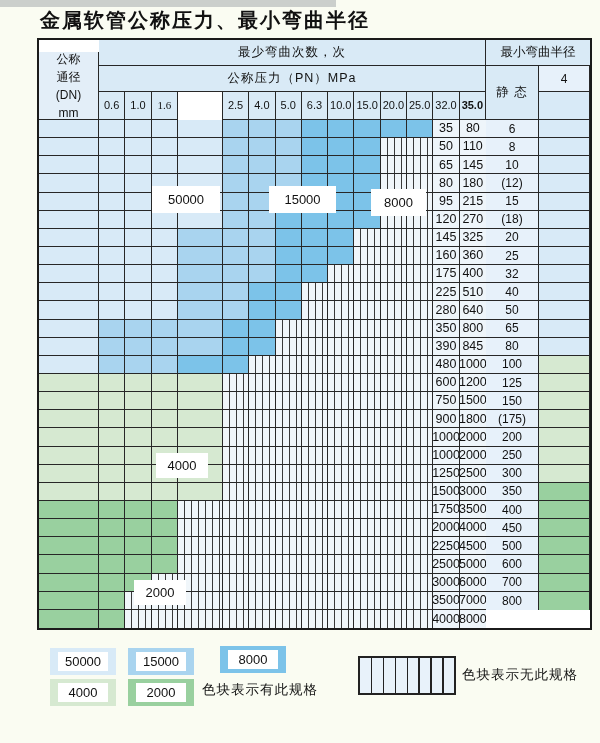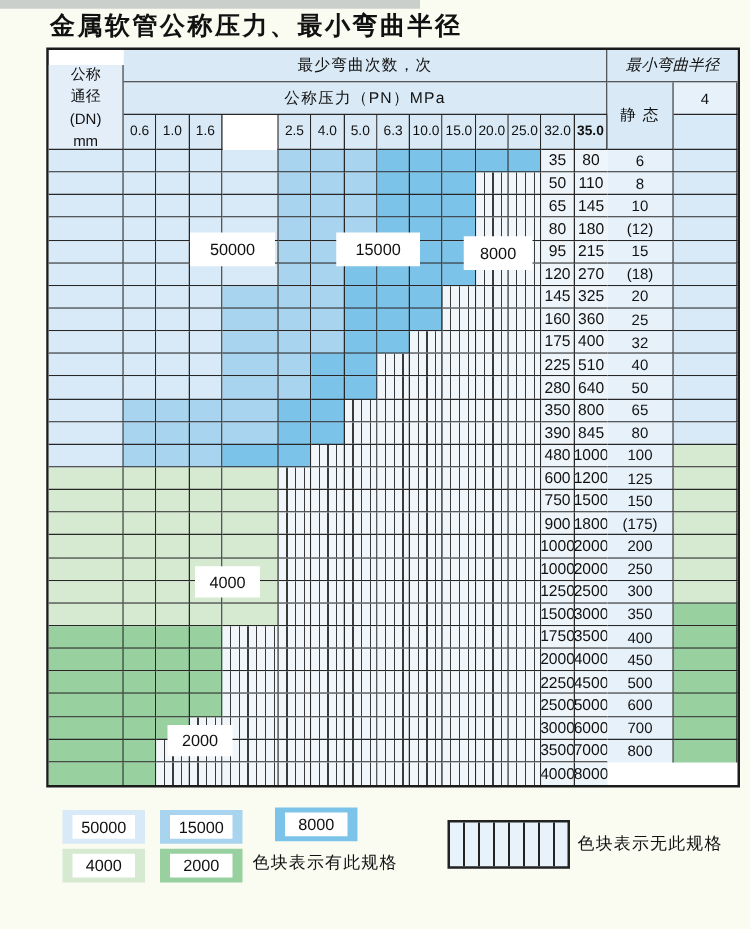--- a/index.html
+++ b/index.html
@@ -45,27 +45,27 @@
   <div class="title">金属软管公称压力、最小弯曲半径</div>
 
   <div class="spec-table">
     <div class="c dnh" style="grid-row:1/4;grid-column:1;margin-top:12px;">
       <span>公称</span>
       <span>通径</span>
       <span>(DN)</span>
       <span>mm</span>
     </div>
     <div class="c hdr" style="grid-row:1;grid-column:2/16;">最少弯曲次数，次</div>
-    <div class="c hdr last" style="grid-row:1;grid-column:16/18;letter-spacing:0;font-style:italic;">最小弯曲半径</div>
+    <div class="c hdr last" style="grid-row:1;grid-column:16/18;letter-spacing:0;">最小弯曲半径</div>
     <div class="c hdr" style="grid-row:2;grid-column:2/16;">公称压力（PN）MPa</div>
     <div class="c hdr" style="grid-row:2/4;grid-column:16;">静 态</div>
 
   <div class="c pv" style="grid-area: 3 / 2;">0.6</div>
       <div class="c pv" style="grid-area: 3 / 3;">1.0</div>
-      <div class="c pv" style="grid-area: 3 / 4;">1.6</div>
+      <div class="c pv" style="grid-area: 3 / 4; font-family: Liberation Serif, serif;">1.6</div>
       <div class="c pv" style="grid-area: 3 / 5; margin-left: 44px;">2.0</div>
       <div class="c pv" style="grid-area: 3 / 6;">2.5</div>
       <div class="c pv" style="grid-area: 3 / 7;">4.0</div>
       <div class="c pv" style="grid-area: 3 / 8;">5.0</div>
       <div class="c pv" style="grid-area: 3 / 9;">6.3</div>
       <div class="c pv" style="grid-area: 3 / 10;">10.0</div>
       <div class="c pv" style="grid-area: 3 / 11;">15.0</div>
       <div class="c pv" style="grid-area: 3 / 12;">20.0</div>
       <div class="c pv" style="grid-area: 3 / 13;">25.0</div>
       <div class="c pv" style="grid-area: 3 / 14;">32.0</div>

